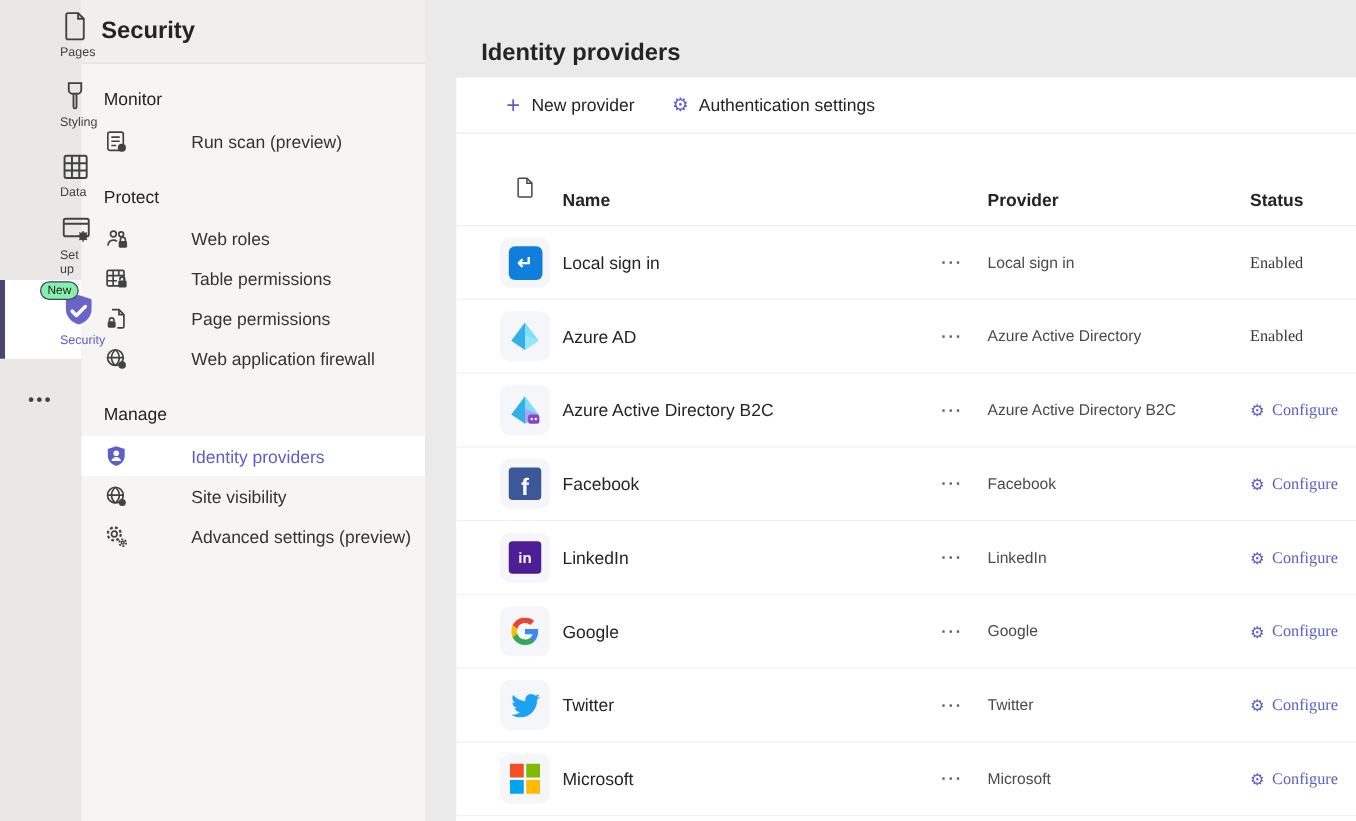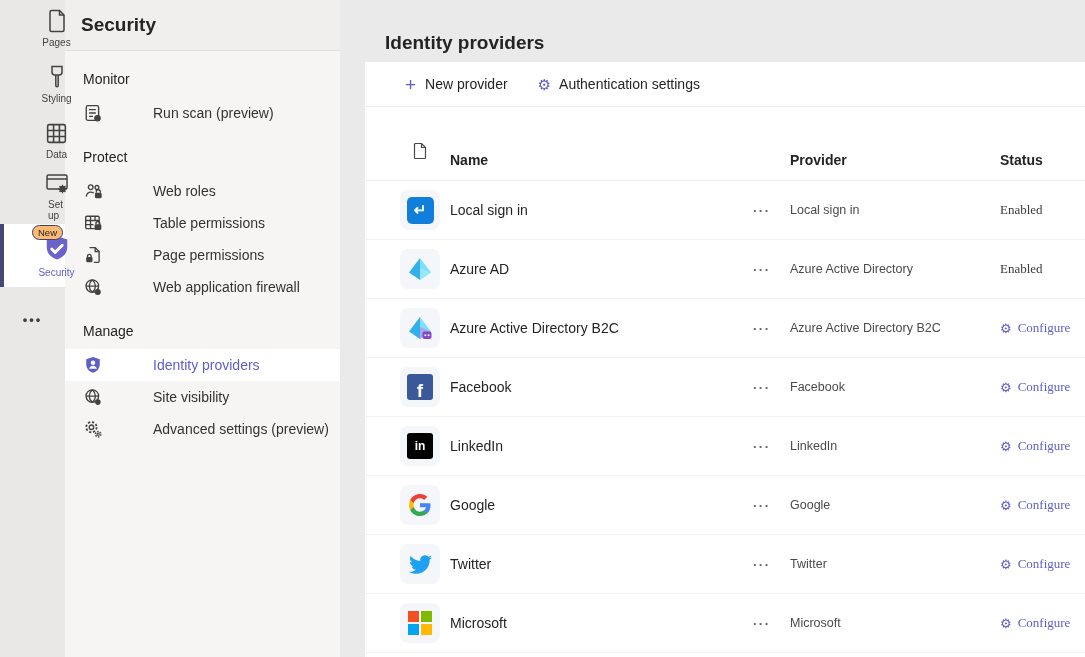--- a/index.html
+++ b/index.html
@@ -4,28 +4,28 @@
 <style>
   * { box-sizing: border-box; }
   html,body { margin:0; padding:0; }
   body {
     width:1085px; height:657px; overflow:hidden; position:relative;
     font-family:"Liberation Sans", sans-serif; background:#eaeaea; color:#242424;
     -webkit-font-smoothing:antialiased;
   }
   
   .rail { position:absolute; left:0; top:0; width:65px; height:100%; background:#e9e8e7; z-index:3; }
-  .rail-item { position:relative; height:56px; display:flex; flex-direction:column; align-items:center;
+  .rail-item { position:relative; height:56px; display:flex; flex-direction:column; 
     justify-content:center; color:#424242; cursor:pointer;padding-left:48px; }
   .rail-item svg { display:block; }
   .rail-label { font-size:10px; margin-top:3px; color:#424242; }
   .rail-item.selected { background:#fff; height:63px; color:var(--accent,#5b5fc7); }
   .rail-item.selected .rail-label { color:var(--accent,#5b5fc7); }
   .rail-bar { position:absolute; left:0; top:0; width:4px; height:100%; background:#464775; }
-  .rail-badge { position:absolute; top:1px; right:2px; background:#fdba74; border:1.5px solid #3f3e66;
+  .rail-badge { position:absolute; top:1px; right:2px; background:#86efac; border:1.5px solid #3f3e66;
     border-radius:10px; font-size:9.5px; line-height:13px; padding:0 5px; color:#242424; z-index:2;margin-left:20px; }
   .rail-more { height:40px; margin-top:12px; display:flex; align-items:center; justify-content:center;
     color:#424242; font-size:13px; letter-spacing:2px; cursor:pointer; font-weight:bold; }
   
   .sidebar { position:absolute; left:65px; top:0; width:275px; height:100%; background:#f6f5f4; z-index:2; }
   .sidebar-header { height:51px; display:flex; align-items:center; padding-left:16px;
     background:#f0efee; border-bottom:1px solid #e1dfdd; }
   .sidebar-title { font-size:19px; font-weight:bold; color:#242424; }
   .section-label { font-size:14px; font-weight:normal; color:#242424; padding:20px 0 10px 18px; }
   .side-item { display:flex; align-items:center; height:32px; padding-left:18px; font-size:14px;
@@ -304,21 +304,21 @@
       <span class="row-name">Facebook</span>
       <span class="row-menu">···</span>
       <span class="row-provider">Facebook</span>
       <span class="row-status configure">
          <span class="cfg-gear">⚙</span>
          <span>Configure</span>
        </span>
     </div>
     <div class="trow">
       <div class="tile">
-            <div class="in-box" style="background:#000000">in</div>
+            <div class="in-box" style="background:#4c1d95">in</div>
           </div>
       <span class="row-name">LinkedIn</span>
       <span class="row-menu">···</span>
       <span class="row-provider">LinkedIn</span>
       <span class="row-status configure">
          <span class="cfg-gear">⚙</span>
          <span>Configure</span>
        </span>
     </div>
     <div class="trow">

